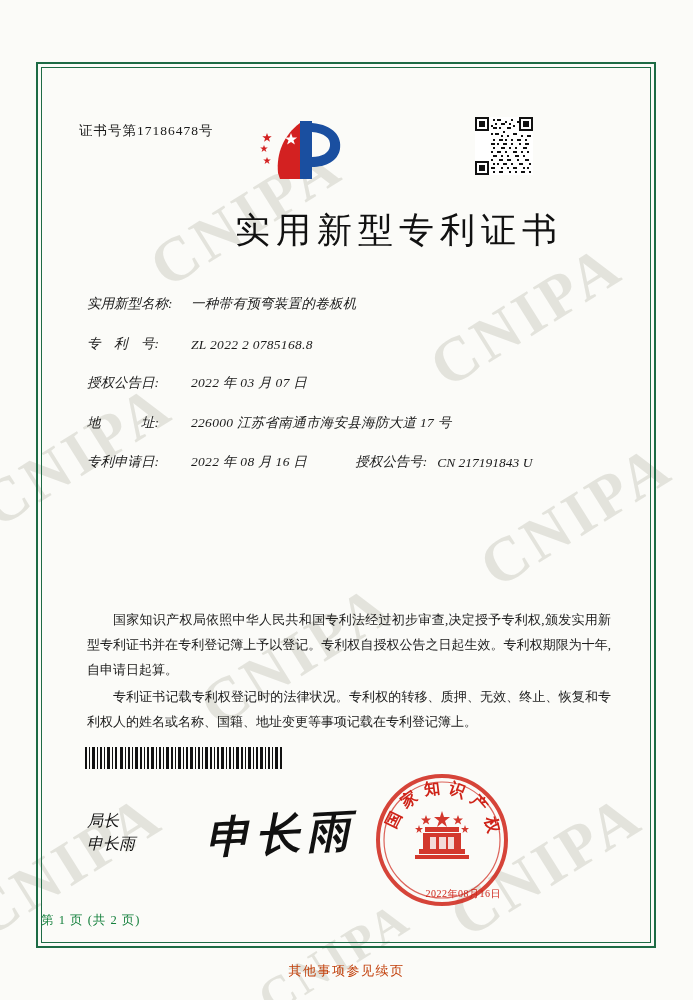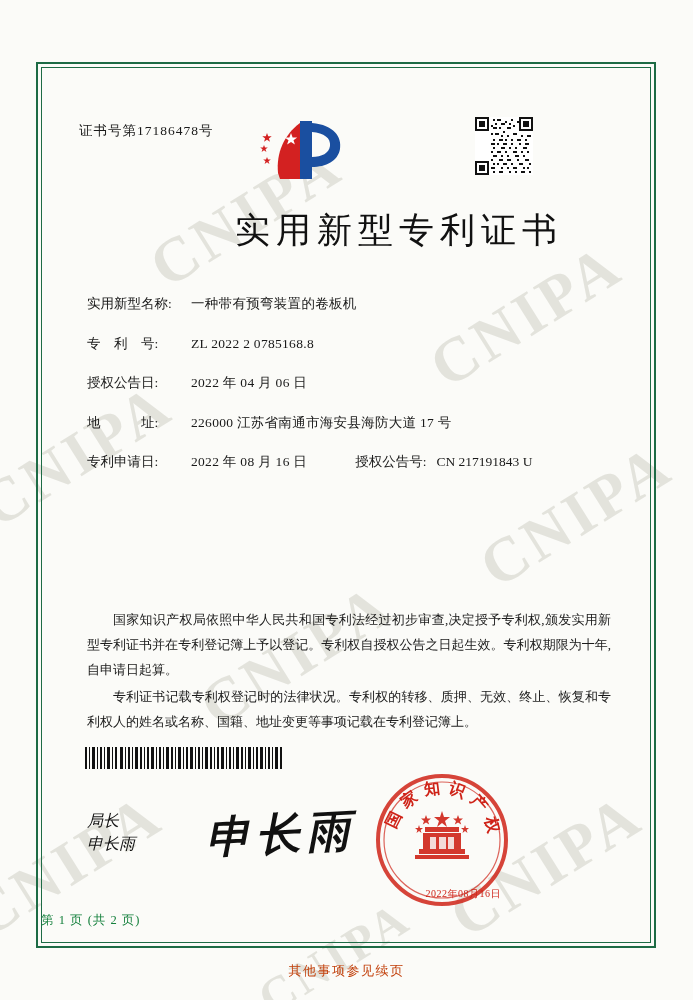--- a/index.html
+++ b/index.html
@@ -119,22 +119,23 @@
   .fields {
     position: absolute;
     left: 46px;
     top: 228px;
     width: 530px;
     font-size: 13.5px;
     color: #1a1a1a;
   }
   .frow {
     display: flex;
-    align-items: center;
+    align-items: flex-end;
     margin-bottom: 21.5px;
+    font-style: italic;
   }
   .flabel {
     width: 104px;
     flex: 0 0 104px;
     letter-spacing: 0px;
     white-space: nowrap;
   }
   .fvalue {
     flex: 1;
     letter-spacing: 0.3px;
@@ -378,21 +379,21 @@
       <div class="frow">
         <span class="flabel">实用新型名称:</span>
         <span class="fvalue">一种带有预弯装置的卷板机</span>
       </div>
       <div class="frow">
         <span class="flabel">专　利　号:</span>
         <span class="fvalue">ZL 2022 2 0785168.8</span>
       </div>
       <div class="frow">
         <span class="flabel">授权公告日:</span>
-        <span class="fvalue">2022 年 04 月 06 日</span>
+        <span class="fvalue">2022 年 03 月 07 日</span>
       </div>
       <div class="frow">
         <span class="flabel">地　　　址:</span>
         <span class="fvalue">226000 江苏省南通市海安县海防大道 17 号</span>
       </div>
       <div class="frow inline">
         <span class="flabel">专利申请日:</span>
         <span class="fvalue">2022 年 08 月 16 日</span>
         <span class="sublabel">授权公告号:</span>
         <span class="subvalue">CN 217191843 U</span>

